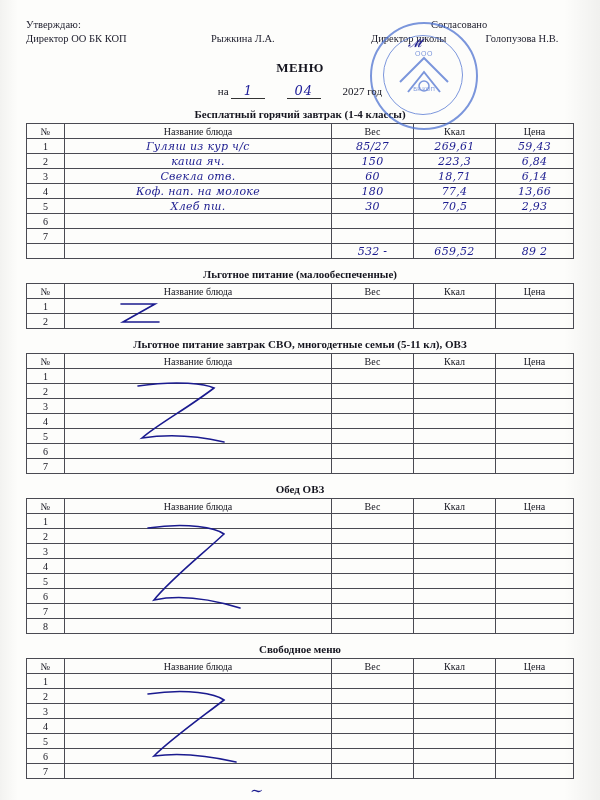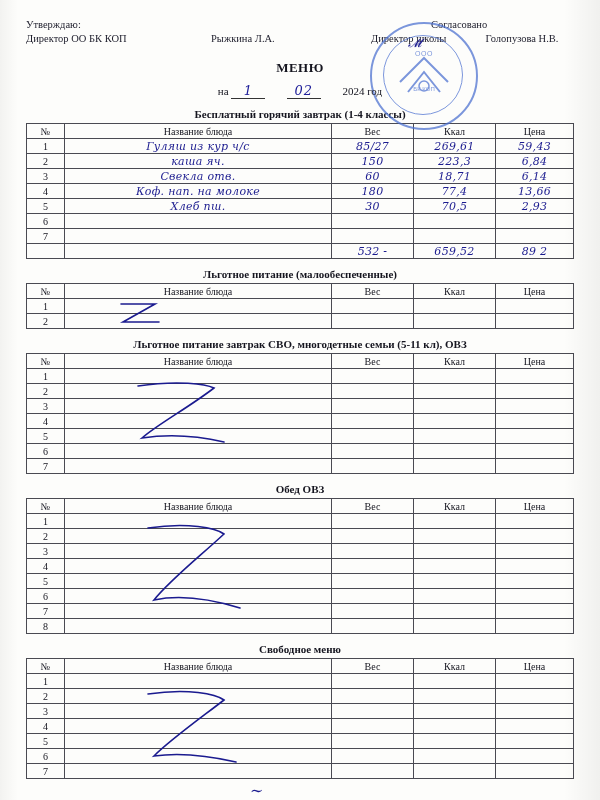--- a/index.html
+++ b/index.html
@@ -196,23 +196,23 @@
   </div>
 
   <div class="sig-dir">𝓜</div>
 
   <div class="title">МЕНЮ</div>
 
   <div class="dateline">
     <span>на</span>
     <span class="u hw">1</span>
     <span style="display:inline-block;width:16px"></span>
-    <span class="u hw">02</span>
+    <span class="u hw">04</span>
     <span style="display:inline-block;width:16px"></span>
-    <span>2024 год</span>
+    <span>2027 год</span>
   </div>
 
   <div class="section-title">Бесплатный горячий  завтрак (1-4 классы)</div>
   <table class="menu">
     <colgroup>
         <col class="c-num">
         <col class="c-name">
         <col class="c-w">
         <col class="c-k">
         <col class="c-p">

